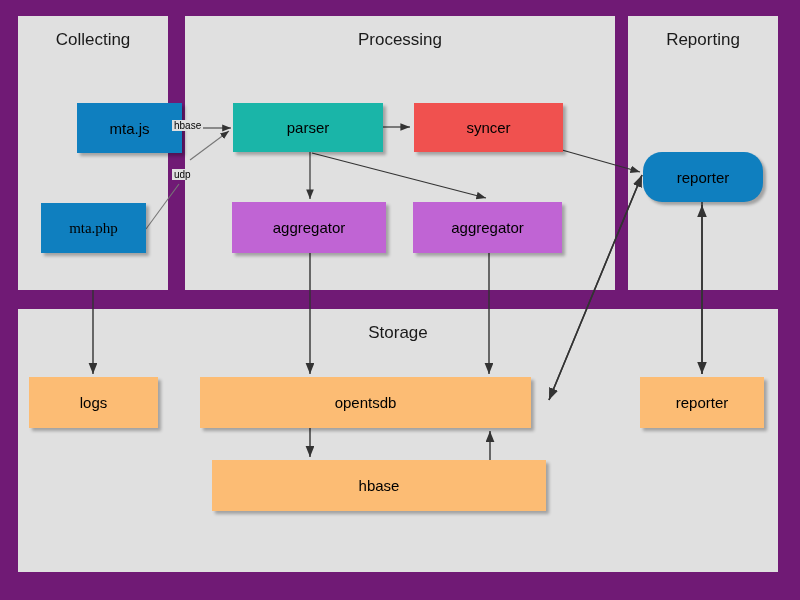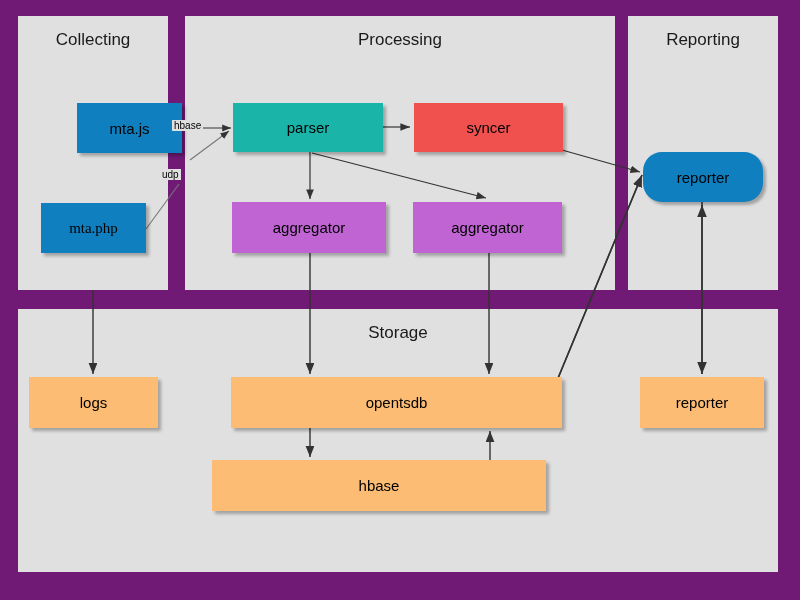--- a/index.html
+++ b/index.html
@@ -145,29 +145,29 @@
       </div>
       <div class="node" style="left: 413px; top: 202px; width: 149px; height: 51px; background: rgb(192, 100, 212);">
         <span>aggregator</span>
       </div>
       <div class="node" style="left: 643px; top: 152px; width: 120px; height: 50px; background: rgb(15, 127, 191); border-radius: 19px;">
         <span>reporter</span>
       </div>
       <div class="node" style="left: 29px; top: 377px; width: 129px; height: 51px; background: rgb(252, 188, 116);">
         <span>logs</span>
       </div>
-      <div class="node" style="left: 231px; top: 377px; width: 331px; height: 51px; background: rgb(252, 188, 116);">
+      <div class="node" style="left: 200px; top: 377px; width: 331px; height: 51px; background: rgb(252, 188, 116);">
         <span>opentsdb</span>
       </div>
       <div class="node" style="left: 212px; top: 460px; width: 334px; height: 51px; background: rgb(252, 188, 116);">
         <span>hbase</span>
       </div>
       <div class="node" style="left: 640px; top: 377px; width: 124px; height: 51px; background: rgb(252, 188, 116);">
         <span>reporter</span>
       </div>
     </div>
 
   <div id="edge-labels-layer">
       <div class="edge-label" style="left: 172px; top: 120px;">hbase</div>
-      <div class="edge-label" style="left: 160px; top: 169px;">udp</div>
+      <div class="edge-label" style="left: 172px; top: 169px;">udp</div>
     </div>
 
 </div>
 
 </body></html>

